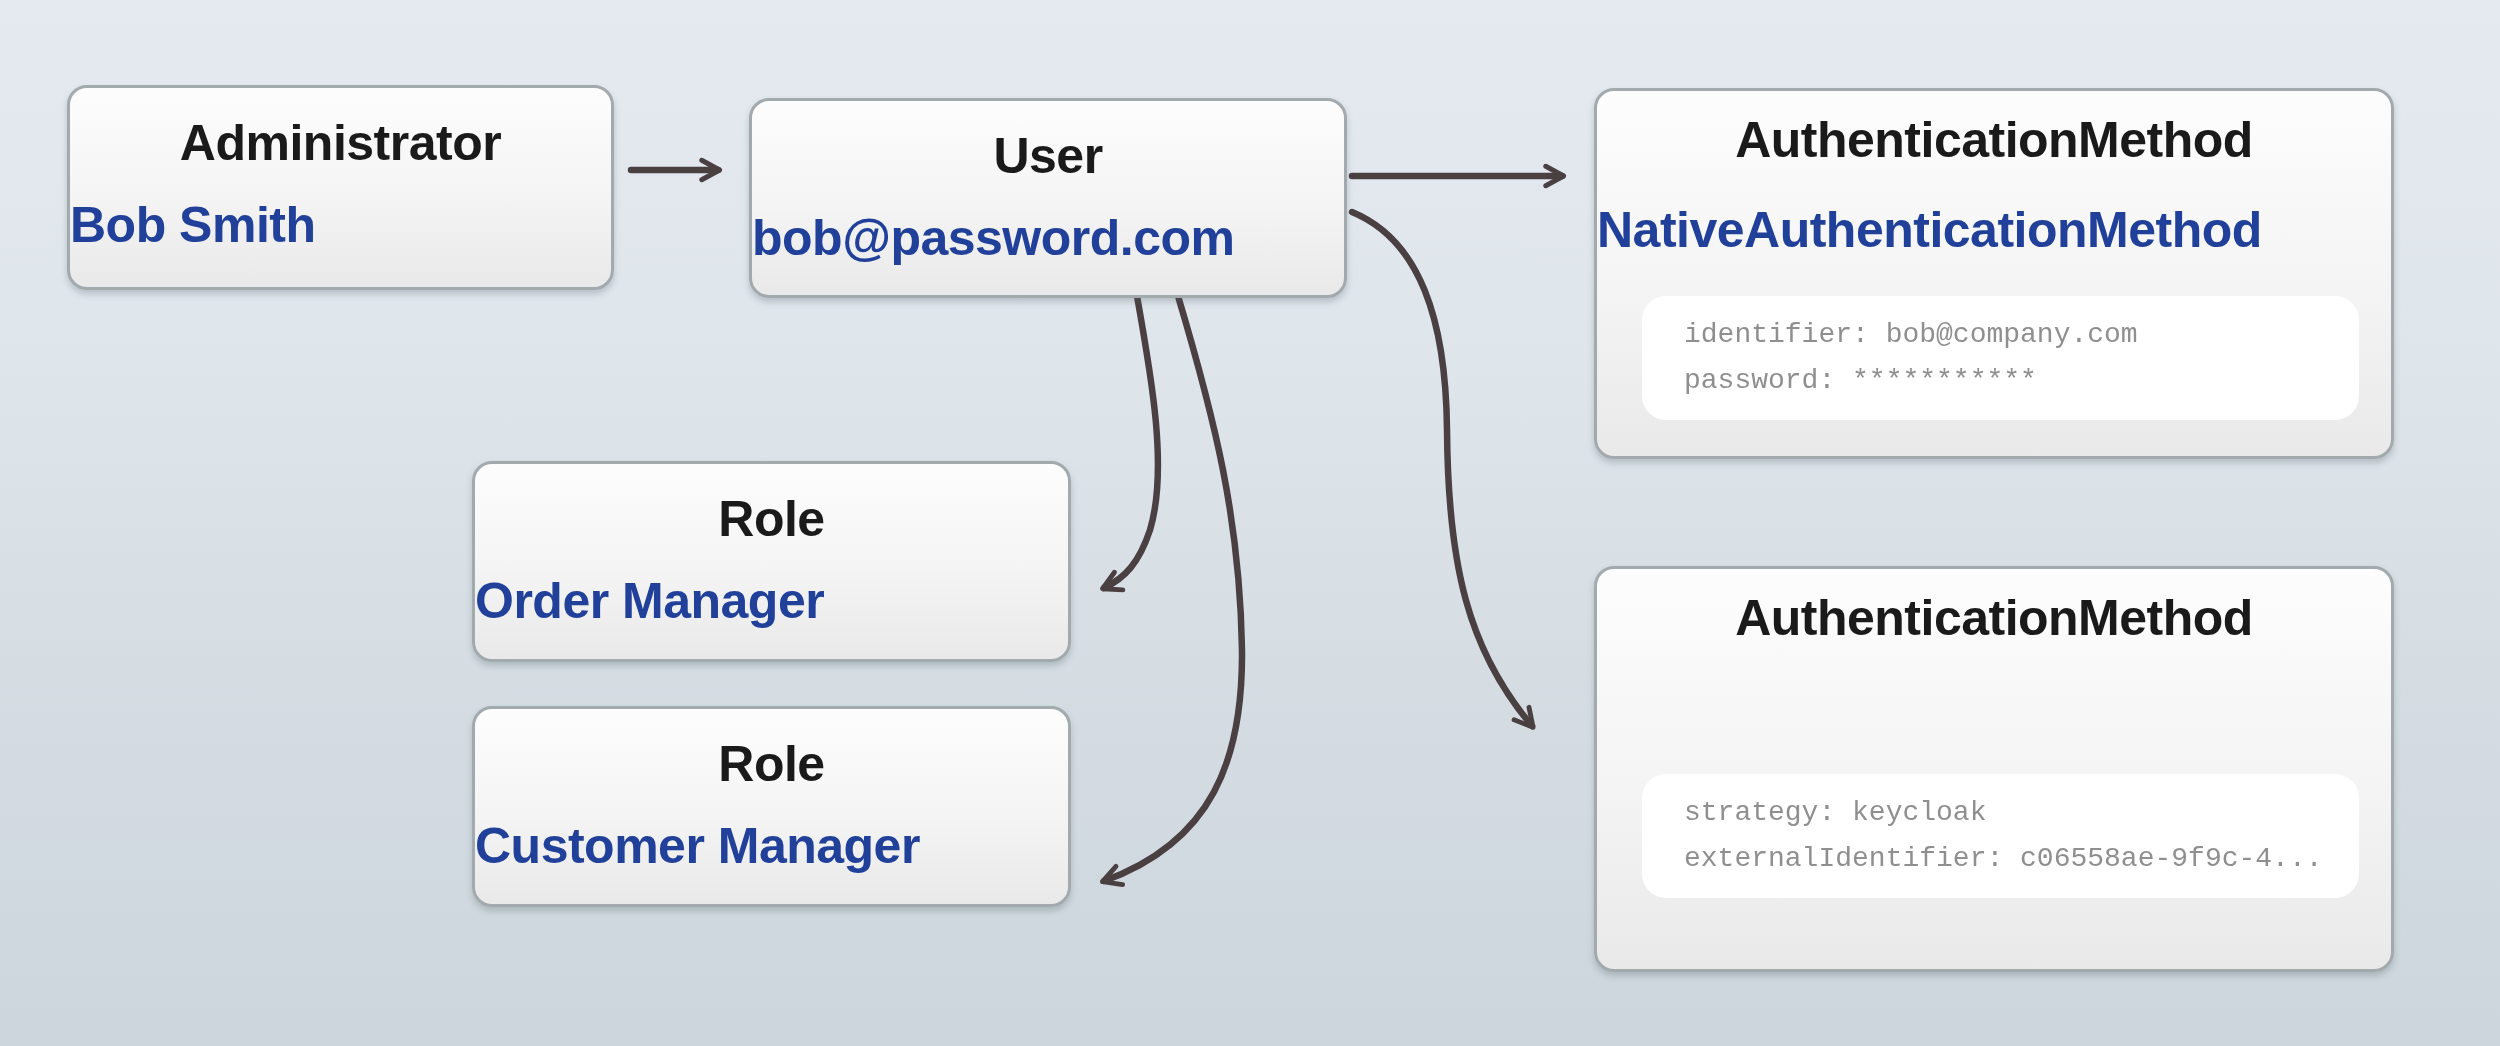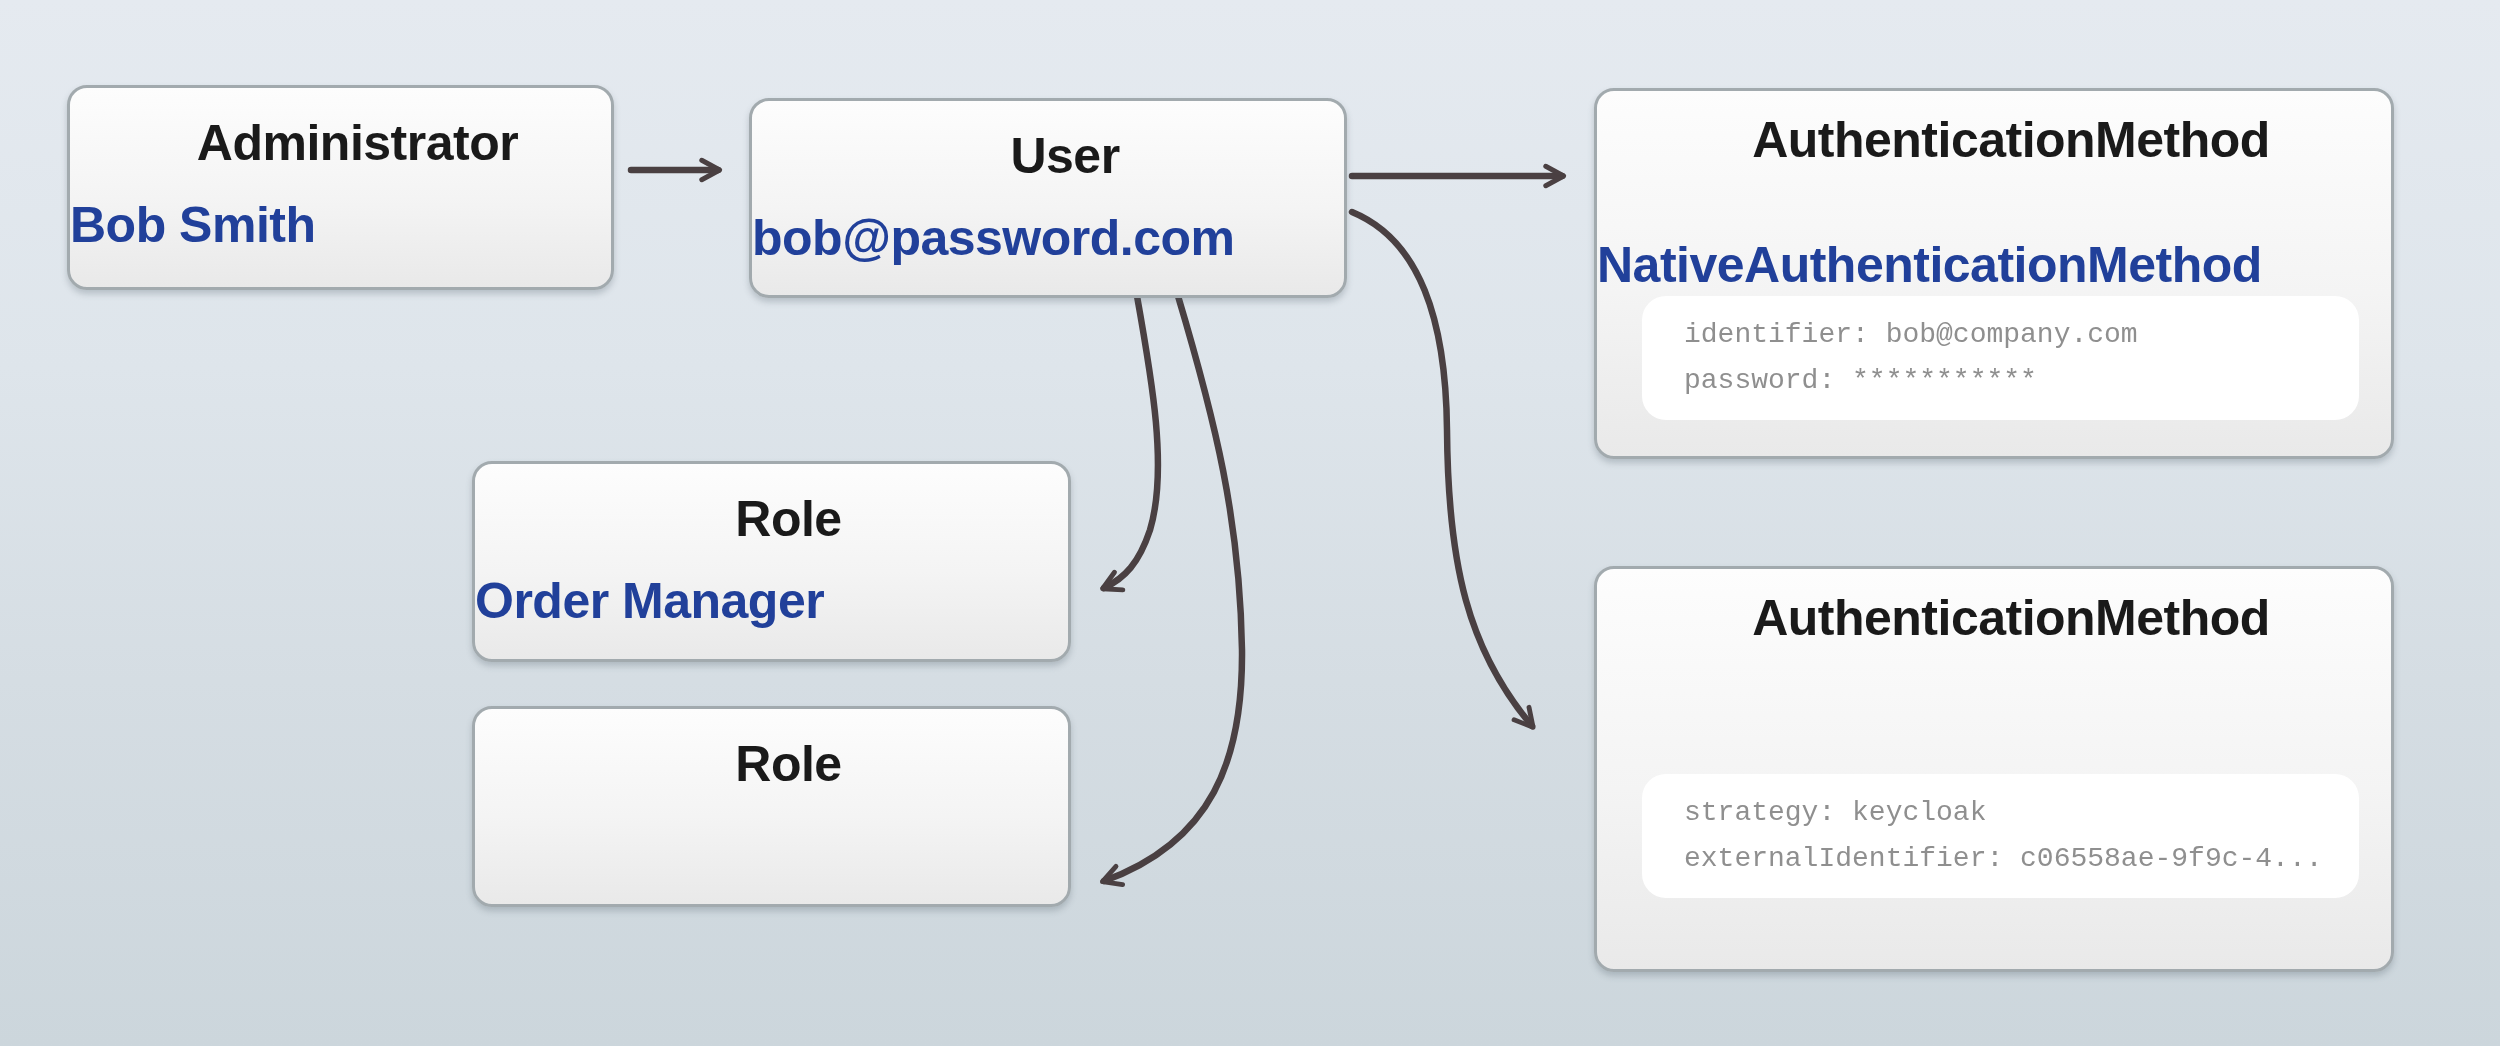--- a/index.html
+++ b/index.html
@@ -34,32 +34,31 @@
     box-shadow: 0 4px 6px rgba(80, 95, 105, 0.28);
   }
   .node-type {
     position: absolute; left: 0; top: 26px;
     width: 100%;
     text-align: center;
     font-size: 50px; font-weight: bold;
     letter-spacing: -0.5px;
     color: #1a1a1a;
     white-space: nowrap;
-    padding-left: 17px;
   }
   .node-label {
     position: absolute; left: 0; top: 108px;
     width: 100%;
     font-size: 50px; font-weight: bold;
     letter-spacing: -0.5px;
     color: #21409a;
     white-space: nowrap;
   }
   .node.auth .node-type  { top: 20px; }
-  .node.auth .node-label { top: 110px; margin-top: 35px; }
+  .node.auth .node-label { top: 110px; }
   .attrs {
     position: absolute;
     left: 45px; top: 205px;
     width: 717px; height: 124px;
     box-sizing: border-box;
     background: #ffffff;
     border-radius: 24px;
     padding: 16px 12px 0 42px;
   }
   .attr-line {
@@ -114,20 +113,21 @@
     </div>
   </div>
 
   <div class="node" id="node-role-order">
     <div class="node-type">Role</div>
     <div class="node-label">Order Manager</div>
   </div>
 
   <div class="node" id="node-role-customer">
     <div class="node-type">Role</div>
+    <div class="node-label">Customer Manager</div>
   </div>
 
   <div class="node auth" id="node-external-auth">
     <div class="node-type">AuthenticationMethod</div>
     <div class="attrs">
       <div class="attr-line">strategy: keycloak</div>
       <div class="attr-line">externalIdentifier: c06558ae-9f9c-4...</div>
     </div>
   </div>
 

